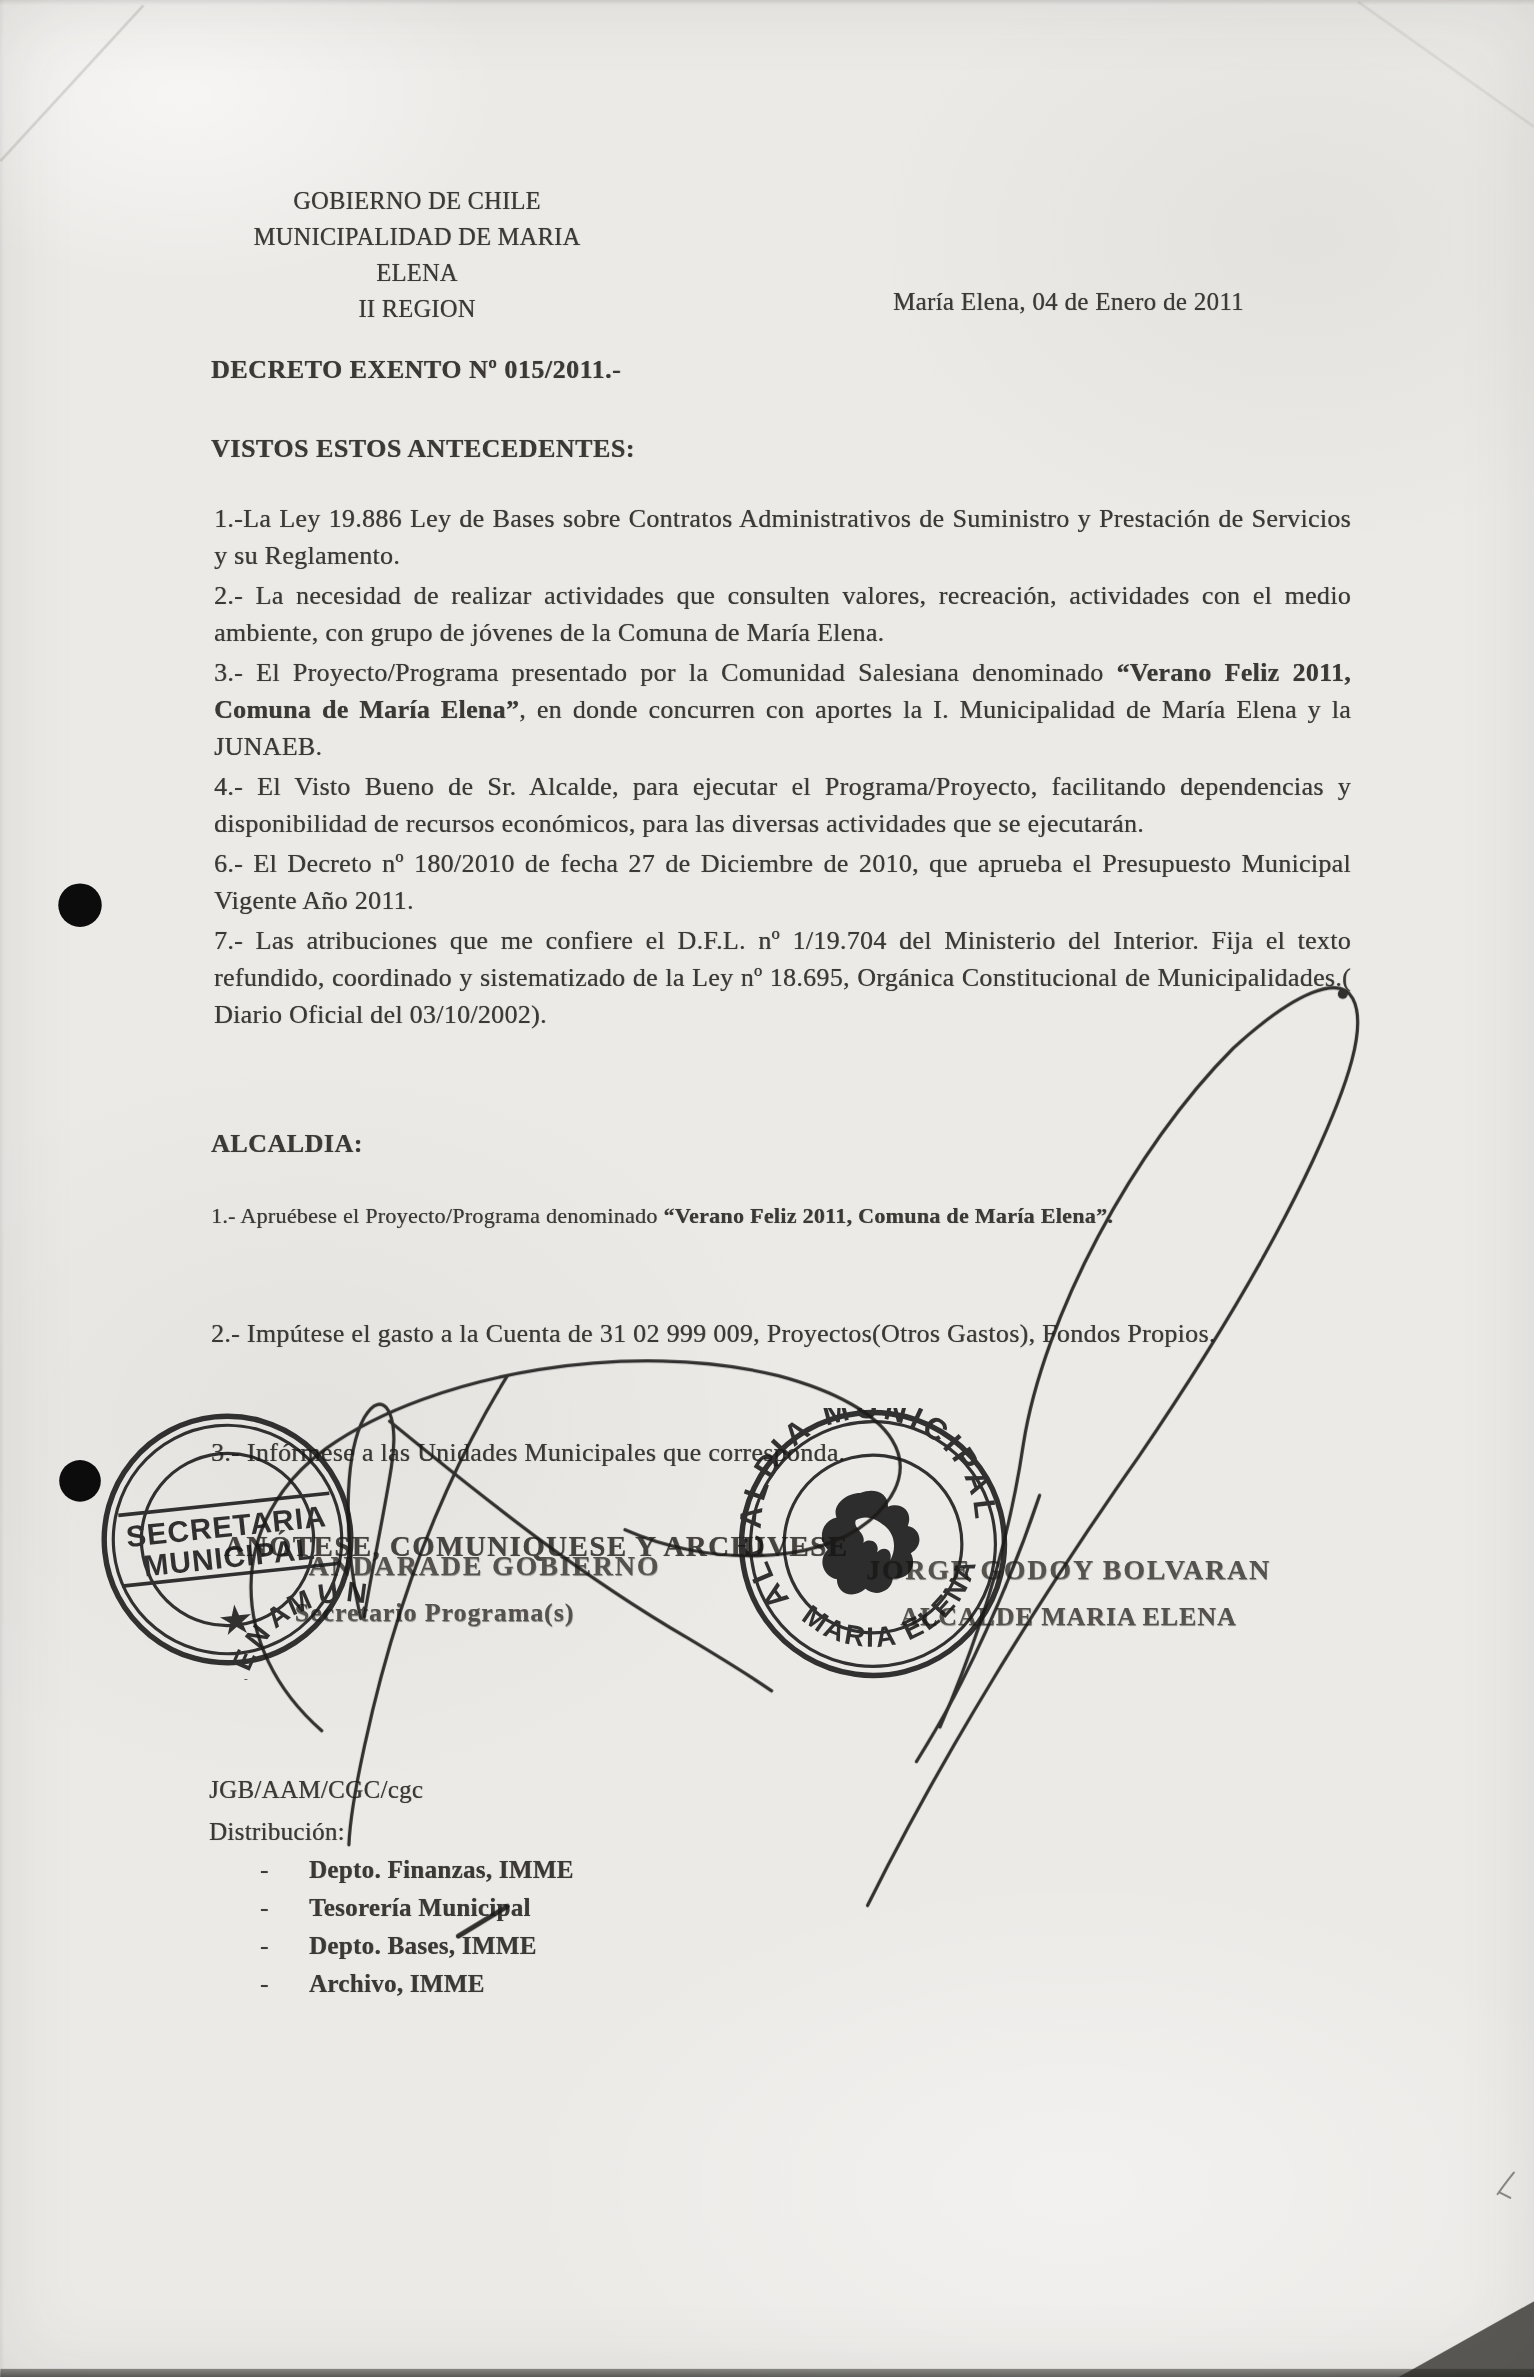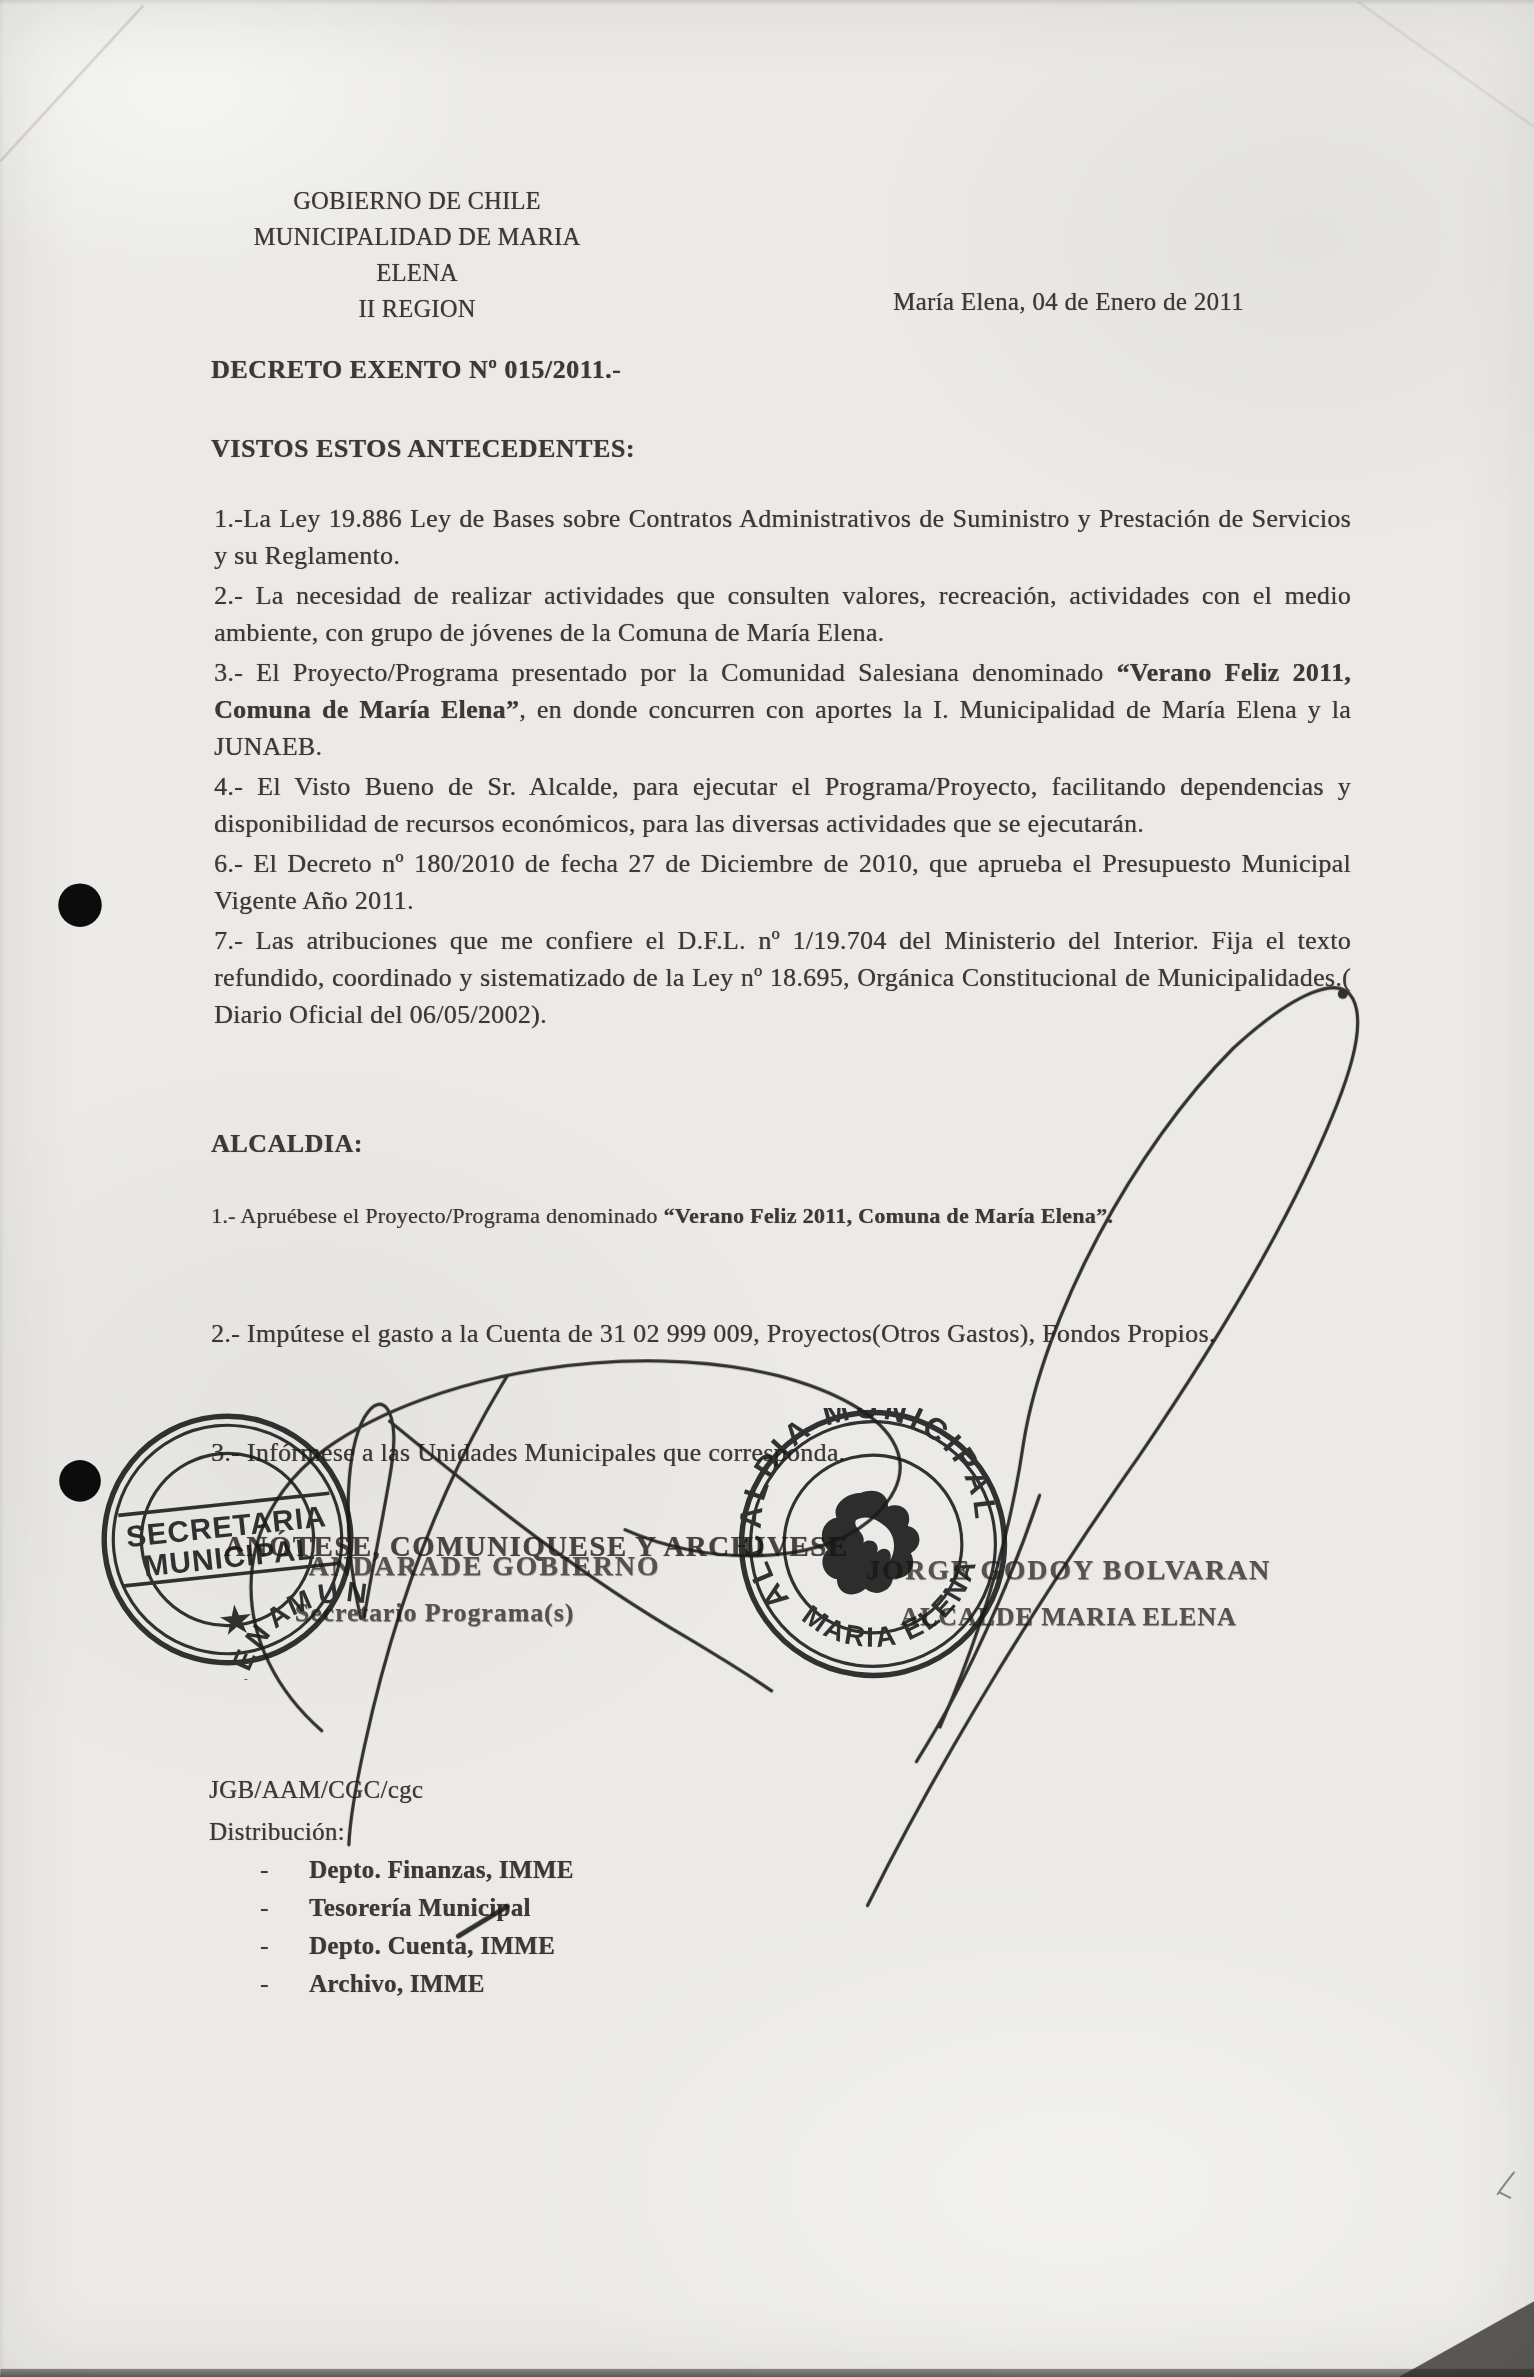--- a/index.html
+++ b/index.html
@@ -69,21 +69,21 @@
   <div class="abs decree-no h-bold scan">DECRETO EXENTO Nº  015/2011.-</div>
 
   <div class="abs vistos-h h-bold scan">VISTOS ESTOS ANTECEDENTES:</div>
 
   <div class="abs body-block scan">
     <p>1.-La Ley 19.886 Ley de Bases sobre Contratos Administrativos de Suministro y Prestación de Servicios y su Reglamento.</p>
     <p>2.- La necesidad de realizar actividades que consulten valores, recreación, actividades con el medio ambiente, con grupo de jóvenes de la Comuna de María Elena.</p>
     <p><span>3.-  El Proyecto/Programa presentado por la Comunidad Salesiana denominado </span><span class="b">“Verano Feliz 2011, Comuna de María Elena”</span><span>, en donde concurren con aportes la I. Municipalidad de María Elena y la JUNAEB.</span></p>
     <p>4.- El Visto Bueno de Sr. Alcalde, para ejecutar el Programa/Proyecto, facilitando dependencias y disponibilidad de recursos económicos, para las diversas actividades que se ejecutarán.</p>
     <p>6.- El Decreto nº 180/2010 de fecha 27 de Diciembre de 2010, que aprueba el Presupuesto Municipal Vigente Año 2011.</p>
-    <p>7.- Las atribuciones que me confiere el D.F.L. nº 1/19.704 del Ministerio del Interior. Fija el texto refundido, coordinado y sistematizado de la Ley nº 18.695, Orgánica Constitucional de Municipalidades.( Diario Oficial del 06/05/2002).</p>
+    <p>7.- Las atribuciones que me confiere el D.F.L. nº 1/19.704 del Ministerio del Interior. Fija el texto refundido, coordinado y sistematizado de la Ley nº 18.695, Orgánica Constitucional de Municipalidades.( Diario Oficial del 03/10/2002).</p>
   </div>
 
   <div class="abs decreto-h h-bold scan">ALCALDIA:</div>
 
   <div class="abs d1 scan"><span>1.- Apruébese el Proyecto/Programa denominado </span><span class="b">“Verano Feliz 2011, Comuna de María Elena”.</span><span></span></div>
   <div class="abs d2 scan">2.- Impútese el gasto a la Cuenta de 31 02  999 009, Proyectos(Otros Gastos), Fondos Propios.</div>
   <div class="abs d3 scan">3.- Infórmese a las Unidades Municipales que corresponda.</div>
 
   <div class="abs anotese scan">ANÓTESE, COMUNIQUESE Y ARCHIVESE</div>
 
@@ -93,21 +93,21 @@
   <div class="abs sig-title sigr-title">ALCALDE MARIA ELENA</div>
 
   <div class="abs footer initials scan">JGB/AAM/CGC/cgc</div>
   <div class="abs footer dist-label scan">Distribución:</div>
 
   <div class="abs footer dist-dash scan" style="top:1851px;">-</div>
   <div class="abs footer dist-item scan" style="top:1851px;">Depto. Finanzas, IMME</div>
   <div class="abs footer dist-dash scan" style="top:1889px;">-</div>
   <div class="abs footer dist-item scan" style="top:1889px;">Tesorería Municipal</div>
   <div class="abs footer dist-dash scan" style="top:1927px;">-</div>
-  <div class="abs footer dist-item scan" style="top:1927px;">Depto. Cuenta, IMME</div>
+  <div class="abs footer dist-item scan" style="top:1927px;">Depto. Bases, IMME</div>
   <div class="abs footer dist-dash scan" style="top:1965px;">-</div>
   <div class="abs footer dist-item scan" style="top:1965px;">Archivo, IMME</div>
 
   <svg class="abs stamp" style="left:87px;top:1399px;" width="281" height="281" viewBox="0 0 310 310">
     <g stroke="#181818" fill="none" transform="rotate(-6 155 155)">
       <circle cx="155" cy="155" r="136" stroke-width="6"></circle>
       <circle cx="155" cy="155" r="126" stroke-width="3.5"></circle>
       <circle cx="155" cy="155" r="95" stroke-width="3.5"></circle>
       <line x1="38" y1="116" x2="272" y2="116" stroke-width="4"></line>
       <line x1="34" y1="194" x2="276" y2="194" stroke-width="4"></line>

